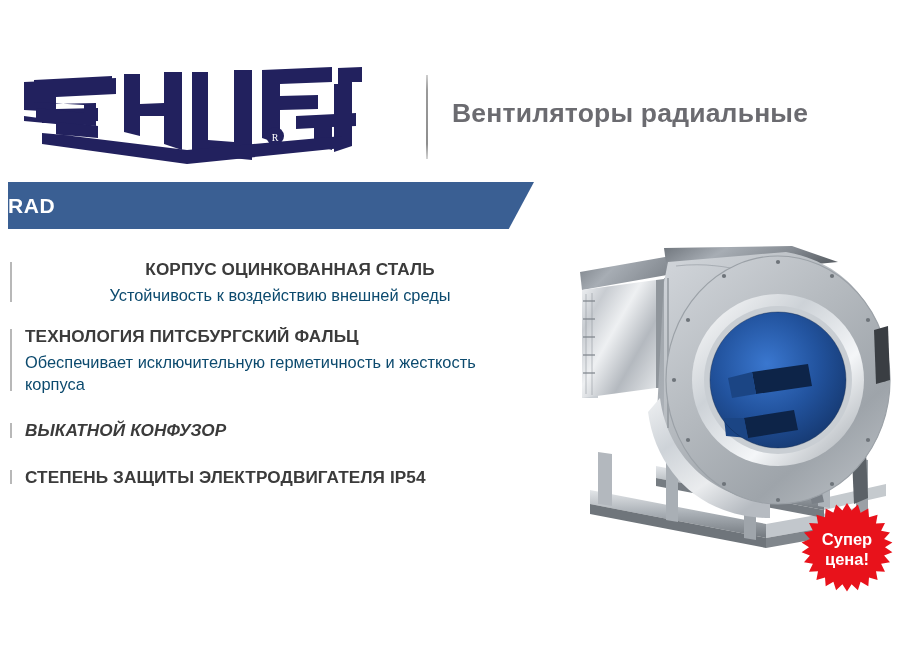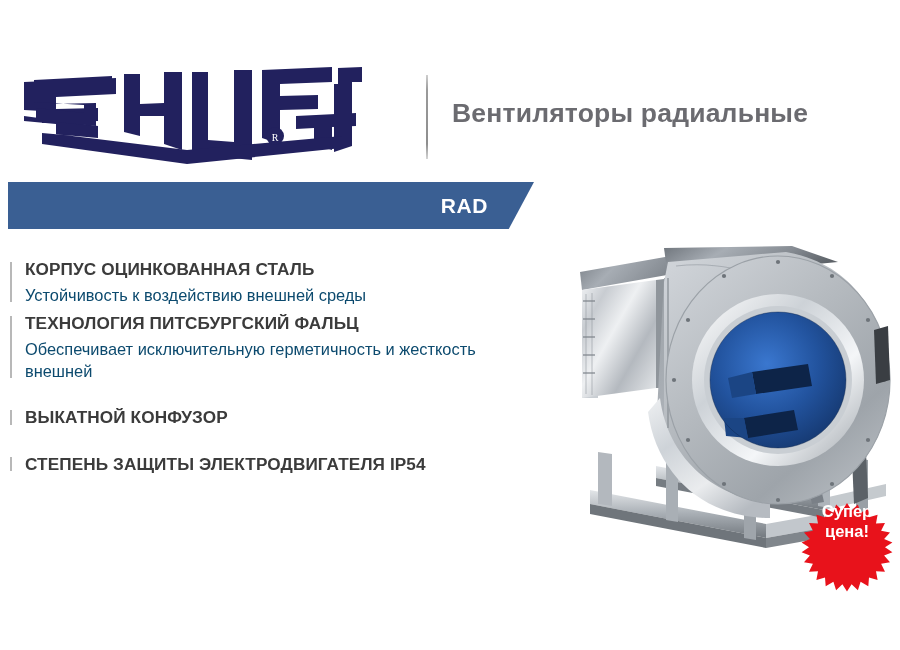--- a/index.html
+++ b/index.html
@@ -70,21 +70,21 @@
     background: #3a5f93;
     clip-path: polygon(0 0, 100% 0, 95.2% 100%, 0 100%);
   }
   #banner-label {
     position: absolute;
     left: 0;
     top: 0;
     width: 480px;
     height: 47px;
     line-height: 47px;
-    text-align: right;
+    text-align: left;
     color: #ffffff;
     font-size: 21px;
     font-weight: bold;
     letter-spacing: 0.6px;
   }
 
   
   #features {
     position: absolute;
     left: 10px;
@@ -113,23 +113,23 @@
     margin: 0 0 3px 0;
     white-space: nowrap;
   }
   .feature-desc {
     font-size: 16.4px;
     color: #0c4a6e;
     line-height: 1.35;
     margin: 0;
     max-width: 510px;
   }
-  #feature-0 { margin-bottom: 6px; }
+  #feature-0 { margin-bottom: 19px; text-align: center; }
   #feature-1 { margin-bottom: 24px; }
-  #feature-2 { margin-bottom: 24px; }
+  #feature-2 { margin-bottom: 24px; font-style: italic; }
 
   
   #product {
     position: absolute;
     left: 556px;
     top: 222px;
     width: 344px;
     height: 340px;
   }
   #product-svg { display: block; }
@@ -145,20 +145,21 @@
   #badge-svg { display: block; }
   #badge-text-wrap {
     position: absolute;
     left: 0;
     top: 0;
     width: 96px;
     height: 96px;
     display: flex;
     flex-direction: column;
     align-items: center;
+    justify-content: center;
     pointer-events: none;
   }
   .badge-line {
     color: #ffffff;
     font-size: 16.5px;
     font-weight: bold;
     line-height: 1.22;
     text-align: center;
   }
 </style>
@@ -209,21 +210,21 @@
 
     <div class="feature" id="feature-0">
       <div class="feature-rule"></div>
       <p class="feature-title">КОРПУС ОЦИНКОВАННАЯ СТАЛЬ</p>
       <p class="feature-desc">Устойчивость к воздействию внешней среды</p>
     </div>
 
     <div class="feature" id="feature-1">
       <div class="feature-rule"></div>
       <p class="feature-title">ТЕХНОЛОГИЯ ПИТСБУРГСКИЙ ФАЛЬЦ</p>
-      <p class="feature-desc">Обеспечивает исключительную герметичность и жесткость внешней</p>
+      <p class="feature-desc">Обеспечивает исключительную герметичность и жесткость корпуса</p>
     </div>
 
     <div class="feature" id="feature-2">
       <div class="feature-rule"></div>
       <p class="feature-title">ВЫКАТНОЙ КОНФУЗОР</p>
     </div>
 
     <div class="feature" id="feature-3">
       <div class="feature-rule"></div>
       <p class="feature-title">СТЕПЕНЬ ЗАЩИТЫ ЭЛЕКТРОДВИГАТЕЛЯ IP54</p>

